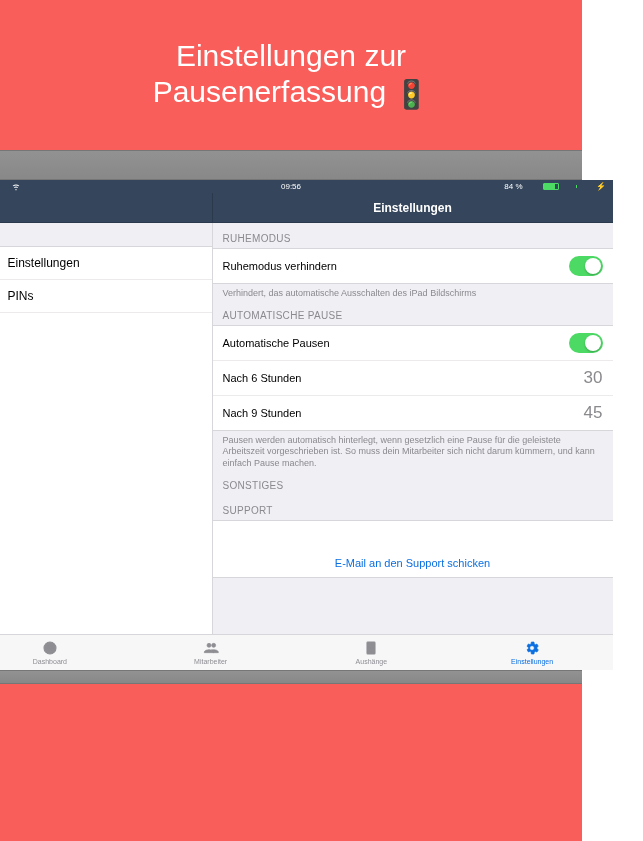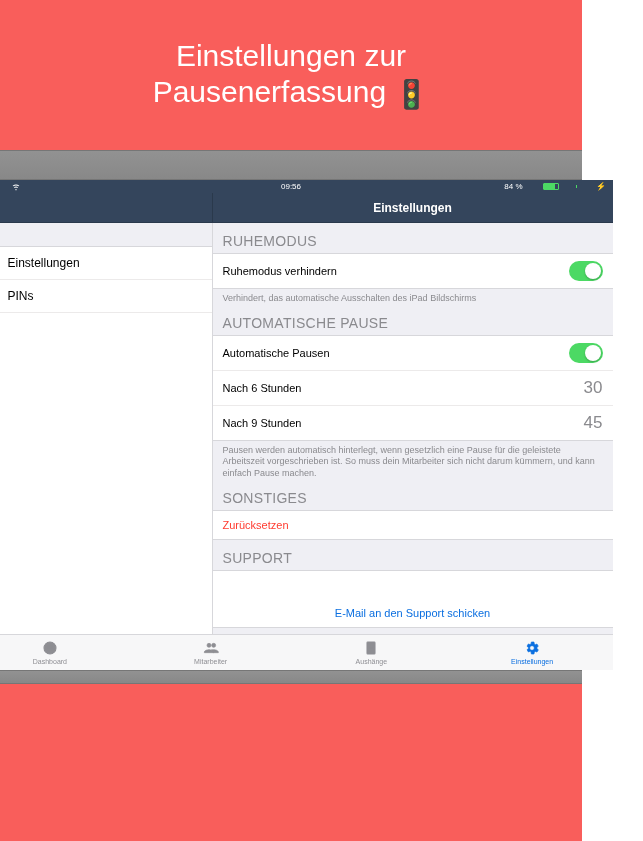--- a/index.html
+++ b/index.html
@@ -135,21 +135,21 @@
   .side-icon svg { width: 12px; height: 12px; fill: #fff; }
 
   .detail {
     flex: 1;
     background: #efeff4;
     overflow: hidden;
     position: relative;
   }
 
   .section-header {
-    font-size: 14px;
+    font-size: 10px;
     color: #8a8a8e;
     letter-spacing: 0.3px;
     padding: 10px 10px 4px 10px;
     text-transform: uppercase;
   }
   .section-footer {
     font-size: 9px;
     color: #8a8a8e;
     padding: 4px 10px 0 10px;
     line-height: 1.3;
@@ -314,25 +314,20 @@
               <span class="value">30</span>
             </div>
             <div class="cell">
               <span>Nach 9 Stunden</span>
               <span class="value">45</span>
             </div>
           </div>
           <div class="section-footer">Pausen werden automatisch hinterlegt, wenn gesetzlich eine Pause für die geleistete Arbeitszeit vorgeschrieben ist. So muss dein Mitarbeiter sich nicht darum kümmern, und kann einfach Pause machen.</div>
 
           <div class="section-header">SONSTIGES</div>
-          <div class="cell-group">
-            <div class="cell danger">
-              <span>Zurücksetzen</span>
-            </div>
-          </div>
 
           <div class="section-header">SUPPORT</div>
           <div class="cell-group">
             <div class="cell link">
               <span>E-Mail an den Support schicken</span>
             </div>
           </div>
 
         </div>
 

